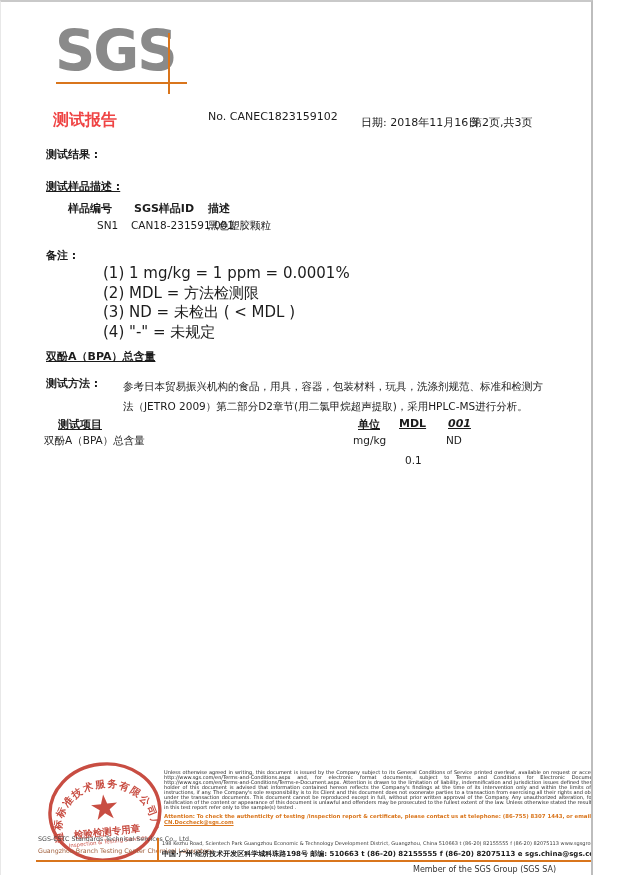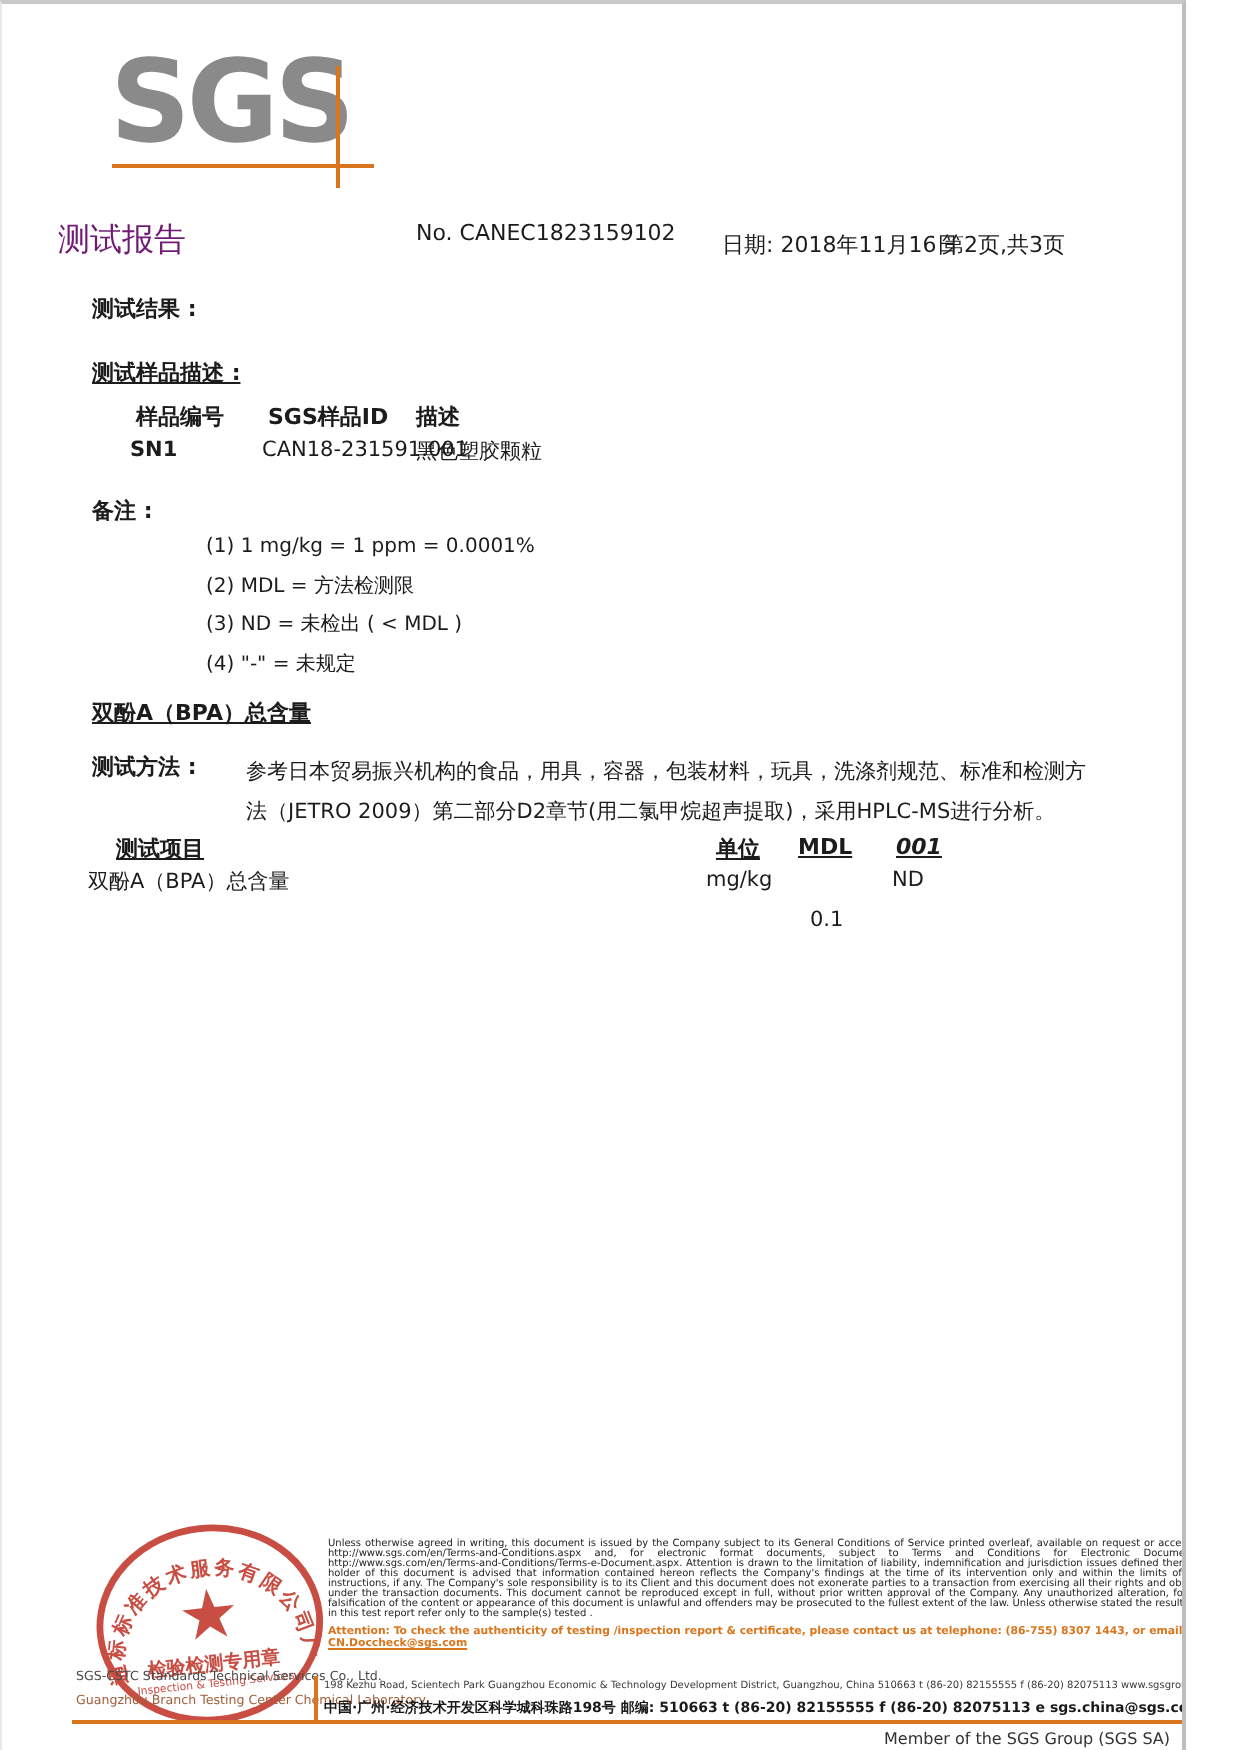--- a/index.html
+++ b/index.html
@@ -9,52 +9,52 @@
     position:relative; width:593px; height:875px; background:#fff;
     border-top:2px solid #c9c9c9; border-right:2px solid #bdbdbd; border-left:1px solid #e8e8e8;
     overflow:hidden;
   }
   .abs { position:absolute; white-space:nowrap; }
   
   .sgs-logo { left:54px; top:22px; font-size:56px; font-weight:800; color:#8a8a8a; letter-spacing:-2px; line-height:1; transform:scaleY(1.02); }
   .logo-hline { left:55px; top:80px; width:131px; height:2px; background:#d9751c; }
   .logo-vline { left:167px; top:31px; width:2px; height:61px; background:#d9751c; }
   
-  .doc-title { left:28px; top:108px; font-size:16px; font-weight:normal; color:#701a75; }
+  .doc-title { left:52px; top:108px; font-size:16px; font-weight:bold; color:#ef4444; }
   .report-no { left:207px; top:108px; font-size:11px; color:#1c1c1c; }
   .report-date { left:360px; top:113px; font-size:11px; color:#1c1c1c; }
   .page-info { left:470px; top:113px; font-size:11px; color:#1c1c1c; }
   .label-bold { font-size:11px; font-weight:bold; color:#1c1c1c; }
   .u { text-decoration:underline; }
   .results-label { left:45px; top:145px; }
   .sample-title { left:45px; top:177px; }
   
   .s-h1 { left:67px; top:199px; } .s-h2 { left:133px; top:199px; } .s-h3 { left:207px; top:199px; }
   .cell { font-size:10.5px; color:#1c1c1c; }
-  .s-r1 { left:64px; top:217px;font-weight:bold; } .s-r2 { left:130px; top:217px; } .s-r3 { left:207px; top:217px; }
+  .s-r1 { left:96px; top:217px; } .s-r2 { left:130px; top:217px; } .s-r3 { left:207px; top:217px; }
   .notes-label { left:45px; top:246px; }
-  .notes { left:102px; top:262px; font-size:10px; color:#1c1c1c; line-height:19.5px; }
+  .notes { left:102px; top:262px; font-size:15px; color:#1c1c1c; line-height:19.5px; }
   
   .bpa-title { left:45px; top:347px; }
   .method-label { left:45px; top:374px;text-align:center; }
   .method-text { left:122px; top:374px; font-size:10.5px; color:#1c1c1c; line-height:20px; }
   .t-h1 { left:57px; top:415px; } .t-h2 { left:357px; top:415px; } .t-h3 { left:398px; top:415px; }
   .t-h4 { left:447px; top:415px; font-style:italic; }
   .t-r1 { left:43px; top:432px; } .t-r2 { left:352px; top:432px; } .t-r3 { left:404px; top:432px;margin-top:20px; } .t-r4 { left:445px; top:432px; }
   
   .stamp-wrap { left:42px; top:757px; width:124px; height:108px; transform:rotate(-6deg); }
   .company-1 { left:37px; top:833px; font-size:6.3px; color:#4a4a4a; }
   .company-2 { left:37px; top:845px; font-size:6.3px; color:#a05f3c; }
   .legal { left:163px; top:768px; width:448px; font-size:5px; line-height:4.95px; color:#232323; text-align:justify; white-space:normal; }
   .attention { left:163px; top:812px; width:448px; font-size:5.4px; line-height:5.7px; font-weight:bold; color:#d9751c; white-space:normal; }
   .addr-vline { left:156px; top:836px; width:2px; height:23px; background:#d9751c; }
   .addr-en { left:161px; top:838px; font-size:5px; color:#3a3a3a; }
   .addr-zh { left:161px; top:847px; font-size:7px; font-weight:bold; color:#1a1a1a; }
   .bottom-hline { left:35px; top:858px; width:580px; height:2px; background:#d9751c; }
-  .member { left:412px; top:863px; font-size:8px; color:#333;margin-left:29px; }
+  .member { left:412px; top:863px; font-size:8px; color:#333; }
 </style>
 </head>
 <body>
 
 <div class="page">
 
   <div class="abs sgs-logo">SGS</div>
   <div class="abs logo-hline"></div>
   <div class="abs logo-vline"></div>
 

